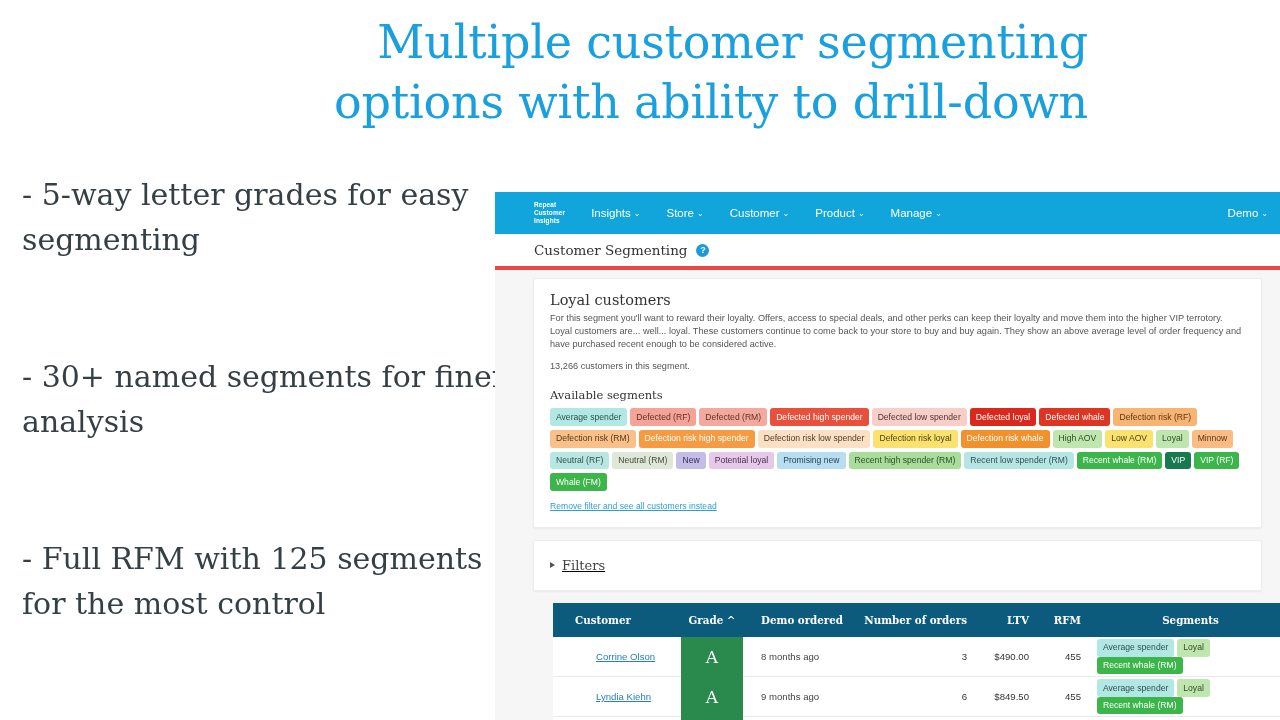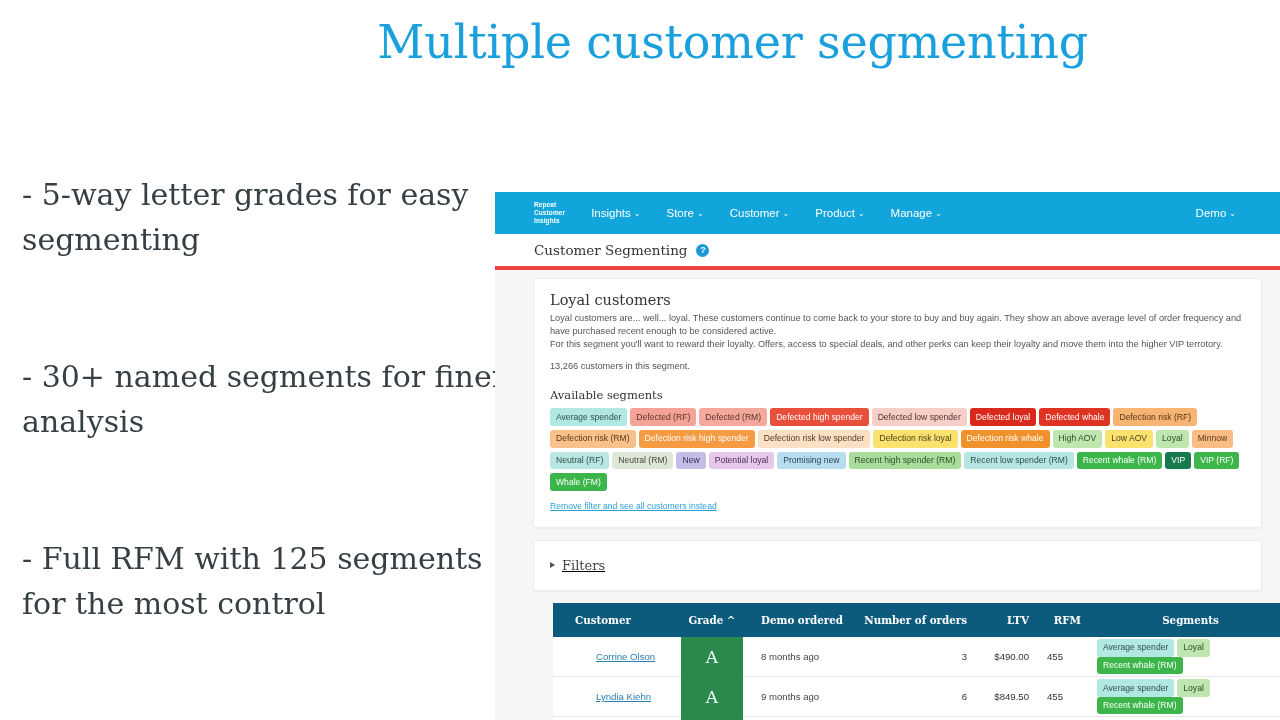--- a/index.html
+++ b/index.html
@@ -71,21 +71,21 @@
   }
   .navitem {
     font-size: 11.5px;
     color: #ffffff;
     margin-right: 26px;
     white-space: nowrap;
     cursor: pointer;
   }
   .navitem .chev { font-size: 8px; margin-left: 3px; position: relative; top: -1px;}
   .nav-spacer { flex: 1; }
-  .navitem.right { margin-right: 44px; }
+  .navitem.right { margin-right: 12px; }
 
   
   .titlebar {
     height: 36px;
     background: #ffffff;
     display: flex;
     align-items: center;
     padding-left: 39px;
     border-bottom: 4px solid #ef4444;
   }
@@ -227,31 +227,32 @@
     color: #ffffff;
     text-align: center;
     font-size: 17px;
     font-family: "DejaVu Serif", "Liberation Serif", serif;
     border-bottom: none;
     padding: 0;
   }
   td.c-last { padding-left: 18px; color: #444; }
   td.c-num { text-align: right; padding-right: 6px; }
   td.c-ltv { text-align: right; }
-  td.c-rfm { text-align: center; }
+  td.c-rfm { text-align: right; }
   td.c-seg { padding-left: 16px; }
   td.c-seg .tag { margin-bottom: 0; }
 </style>
 </head>
 <body>
 
 <div class="page">
 
   <div class="headline">
     <span>Multiple customer segmenting</span>
+    <span class="l2">options with ability to drill-down</span>
   </div>
 
   <div class="bullets">
     <div class="bullet b1">- 5-way letter grades for easy segmenting</div>
     <div class="bullet b2">- 30+ named segments for finer analysis</div>
     <div class="bullet b3">- Full RFM with 125 segments for the most control</div>
   </div>
 
   <div class="app">
 
@@ -285,22 +286,22 @@
     <div class="titlebar">
       <span class="page-title">Customer Segmenting</span>
       <span class="help-icon">?</span>
     </div>
 
     <div class="content">
 
       <div class="card">
         <div class="card-body">
           <div class="seg-title">Loyal customers</div>
+          <div class="seg-desc">For this segment you'll want to reward their loyalty. Offers, access to special deals, and other perks can keep their loyalty and move them into the higher VIP terrotory.</div>
           <div class="seg-desc">Loyal customers are... well... loyal. These customers continue to come back to your store to buy and buy again. They show an above average level of order frequency and have purchased recent enough to be considered active.</div>
-          <div class="seg-desc">For this segment you'll want to reward their loyalty. Offers, access to special deals, and other perks can keep their loyalty and move them into the higher VIP terrotory.</div>
           <div class="seg-count">13,266 customers in this segment.</div>
 
           <div class="avail-title">Available segments</div>
           <div class="tagwrap" id="segment-tags"><span class="tag" style="background: rgb(178, 232, 228); color: rgb(47, 79, 77);">Average spender</span><span class="tag" style="background: rgb(245, 163, 150); color: rgb(90, 51, 44);">Defected (RF)</span><span class="tag" style="background: rgb(245, 169, 156); color: rgb(90, 51, 44);">Defected (RM)</span><span class="tag" style="background: rgb(232, 80, 60); color: rgb(255, 255, 255);">Defected high spender</span><span class="tag" style="background: rgb(248, 207, 200); color: rgb(77, 51, 48);">Defected low spender</span><span class="tag" style="background: rgb(217, 41, 28); color: rgb(255, 255, 255);">Defected loyal</span><span class="tag" style="background: rgb(224, 52, 35); color: rgb(255, 255, 255);">Defected whale</span><span class="tag" style="background: rgb(248, 180, 114); color: rgb(85, 56, 28);">Defection risk (RF)</span><span class="tag" style="background: rgb(250, 192, 138); color: rgb(85, 56, 28);">Defection risk (RM)</span><span class="tag" style="background: rgb(247, 155, 66); color: rgb(255, 255, 255);">Defection risk high spender</span><span class="tag" style="background: rgb(251, 224, 196); color: rgb(77, 58, 39);">Defection risk low spender</span><span class="tag" style="background: rgb(251, 226, 111); color: rgb(74, 67, 28);">Defection risk loyal</span><span class="tag" style="background: rgb(241, 145, 44); color: rgb(255, 255, 255);">Defection risk whale</span><span class="tag" style="background: rgb(191, 230, 174); color: rgb(47, 74, 40);">High AOV</span><span class="tag" style="background: rgb(251, 226, 111); color: rgb(74, 67, 28);">Low AOV</span><span class="tag" style="background: rgb(191, 230, 174); color: rgb(47, 74, 40);">Loyal</span><span class="tag" style="background: rgb(251, 188, 131); color: rgb(85, 56, 28);">Minnow</span><span class="tag" style="background: rgb(184, 230, 226); color: rgb(47, 79, 77);">Neutral (RF)</span><span class="tag" style="background: rgb(223, 231, 216); color: rgb(62, 74, 58);">Neutral (RM)</span><span class="tag" style="background: rgb(195, 189, 232); color: rgb(51, 48, 90);">New</span><span class="tag" style="background: rgb(230, 200, 234); color: rgb(74, 47, 80);">Potential loyal</span><span class="tag" style="background: rgb(182, 221, 240); color: rgb(43, 69, 84);">Promising new</span><span class="tag" style="background: rgb(168, 221, 154); color: rgb(47, 74, 40);">Recent high spender (RM)</span><span class="tag" style="background: rgb(182, 230, 227); color: rgb(47, 79, 77);">Recent low spender (RM)</span><span class="tag" style="background: rgb(60, 181, 74); color: rgb(255, 255, 255);">Recent whale (RM)</span><span class="tag" style="background: rgb(23, 122, 79); color: rgb(255, 255, 255);">VIP</span><span class="tag" style="background: rgb(60, 181, 74); color: rgb(255, 255, 255);">VIP (RF)</span><span class="tag" style="background: rgb(60, 181, 74); color: rgb(255, 255, 255);">Whale (FM)</span></div>
           <a class="remove-link">Remove filter and see all customers instead</a>
         </div>
       </div>
 
       <div class="card filters-card">
         <div class="filters-row">

